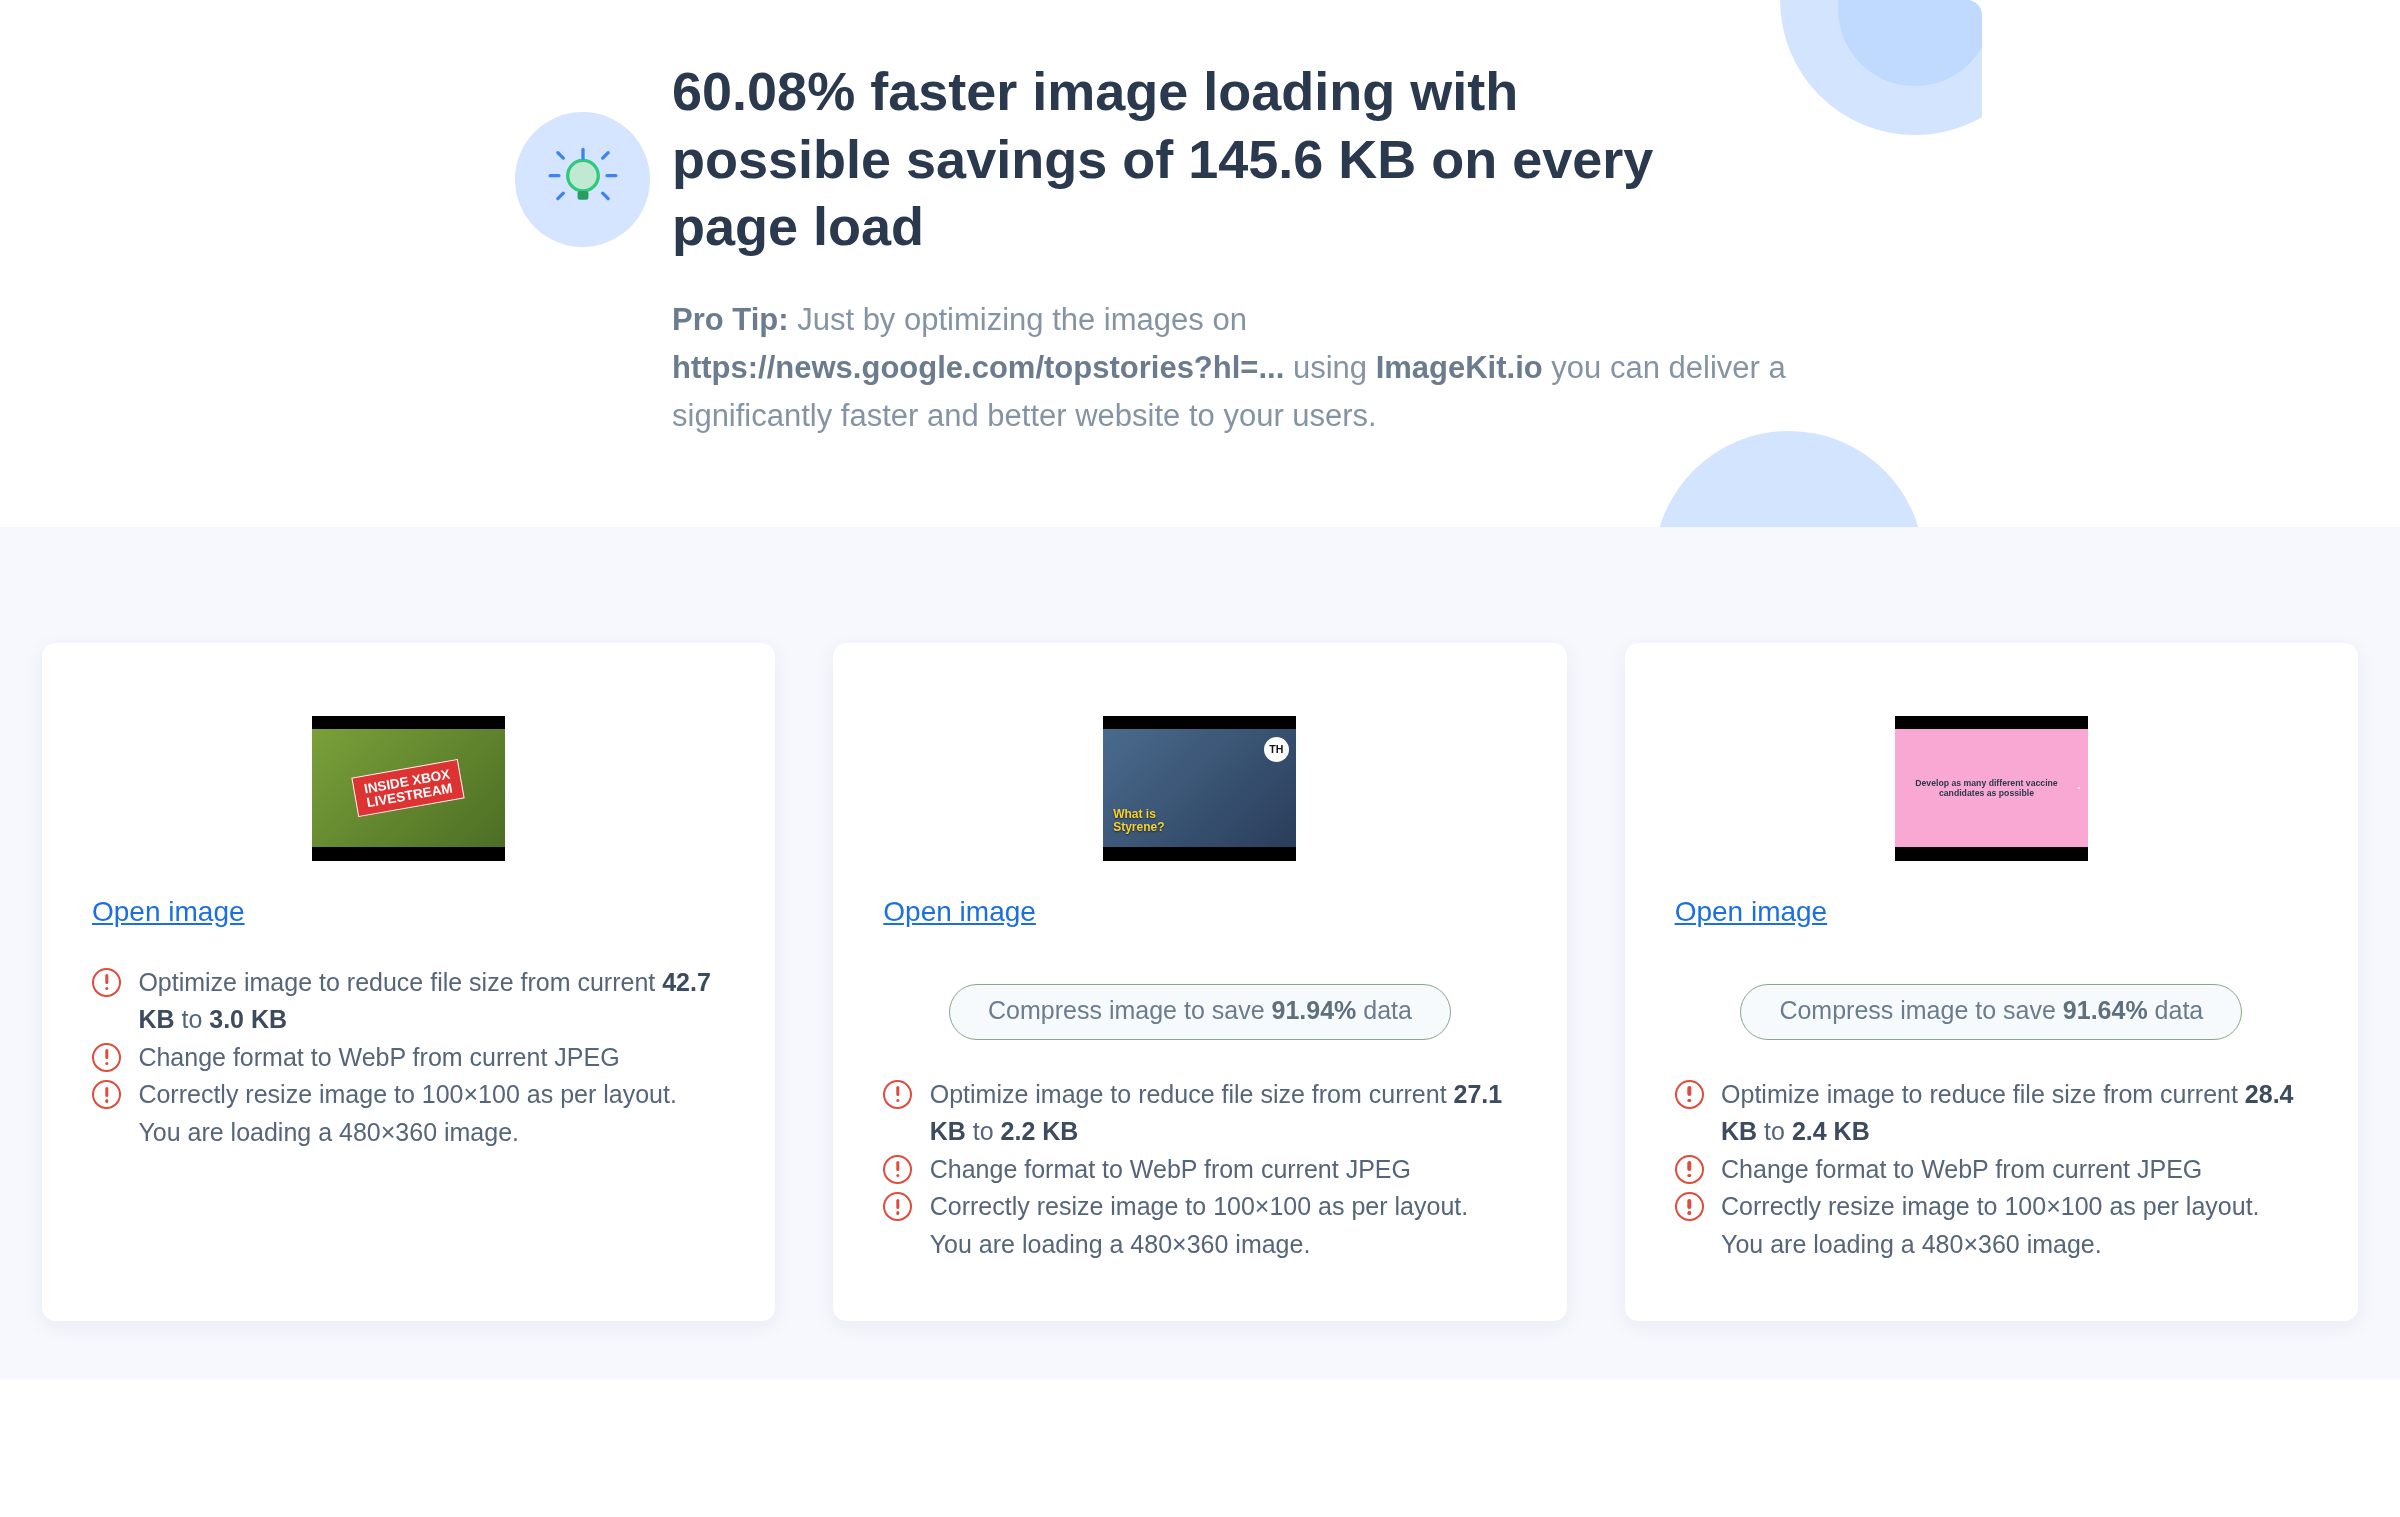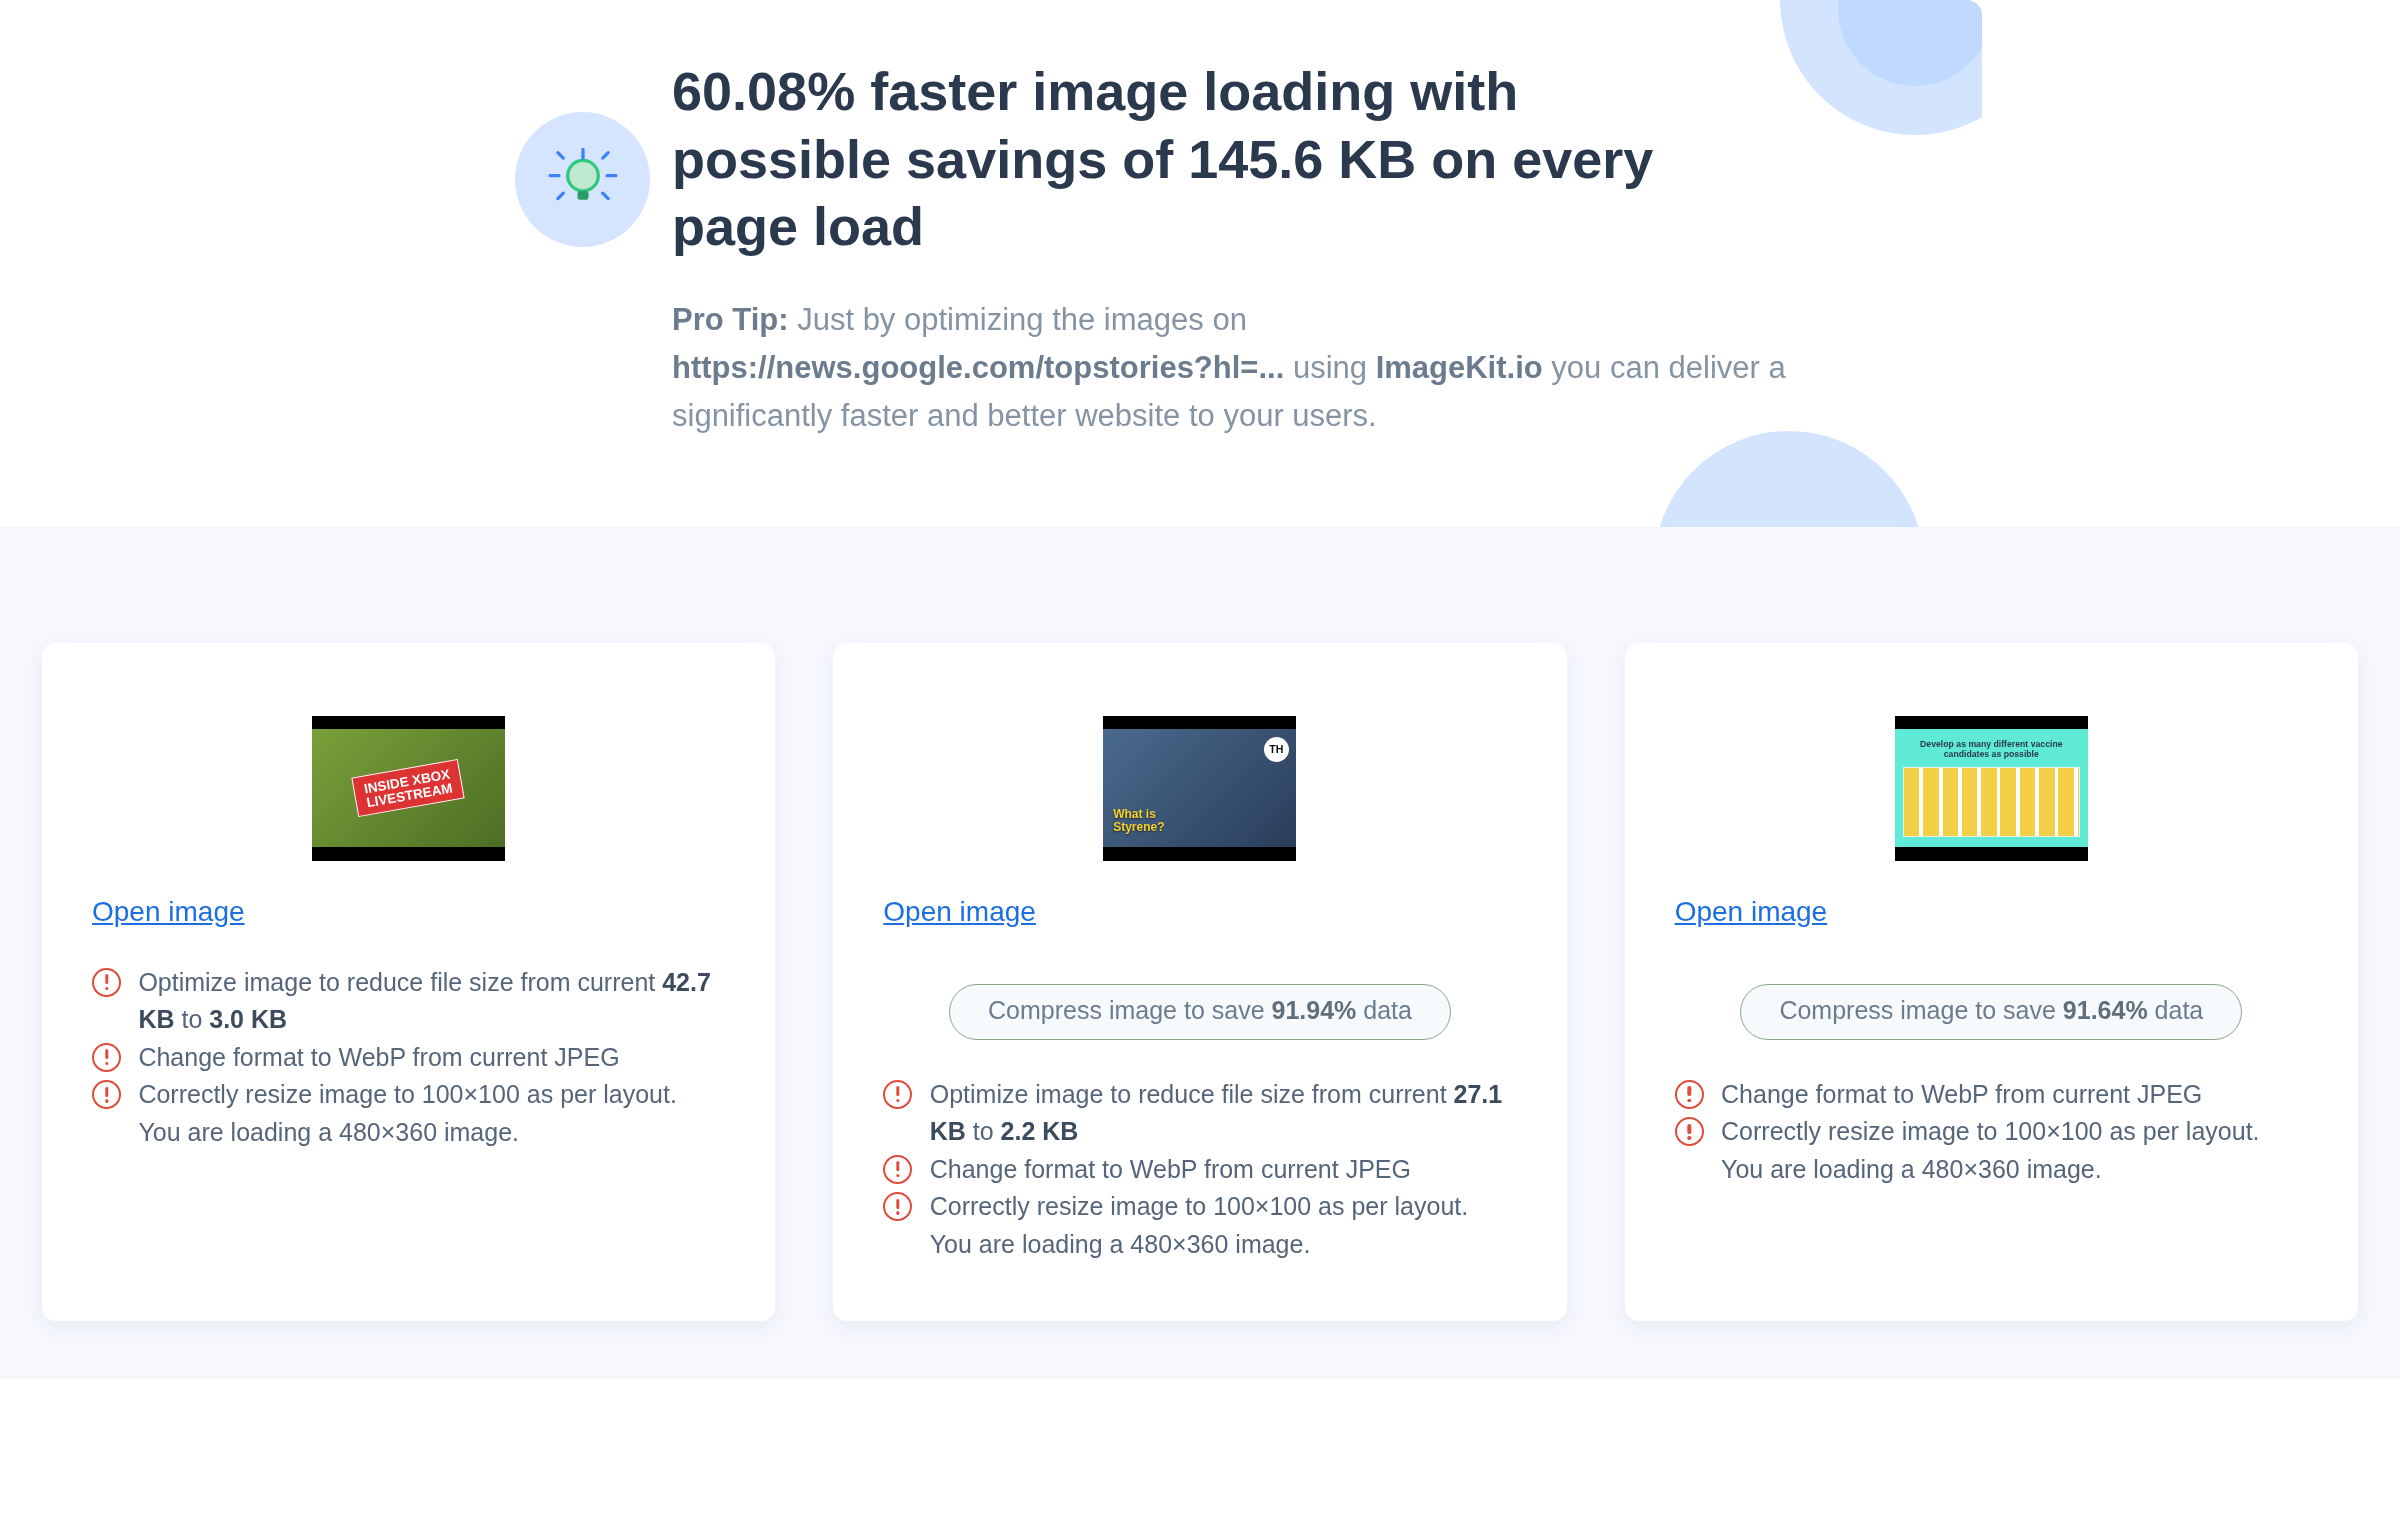--- a/index.html
+++ b/index.html
@@ -109,21 +109,21 @@
     position:absolute;left:9.7px;bottom:13.5px;
     color:#f6d22a;font-weight:800;font-size:12px;line-height:1.05;
     text-shadow:0 1px 1.9px rgba(0,0,0,.6);
   }
   .thumb.v2 .logo{
     position:absolute;top:7.7px;right:7.7px;width:25px;height:25px;
     border-radius:50%;background:#fff;color:#111;display:flex;
     align-items:center;justify-content:center;font-size:10.6px;font-weight:800;
   }
   .thumb.v3 .body{
-    background:#5eead4;flex-direction:column;gap:7.7px;padding:9.7px 7.7px;
+    background:#f9a8d4;flex-direction:row;gap:7.7px;padding:9.7px 7.7px;
   }
   .thumb.v3 .title{font-size:8.7px;color:#2a394d;font-weight:700;text-align:center;}
   .thumb.v3 .grid{
     flex:1;width:100%;
     background:
       repeating-linear-gradient(90deg,#f2cf45 0 15.4px,#fff 15.4px 19.3px),
       repeating-linear-gradient(0deg,#fff 0 9.7px,#f2cf45 9.7px 19.3px);
     border:1px solid #eee;
   }
 
@@ -276,20 +276,24 @@
           <div class="bar"></div>
         </div>
       </div>
       <a class="open-link" href="#">Open image</a>
       <div class="save-pill">
         <span>Compress image to save </span><b>91.64%</b><span> data</span>
       </div>
       <div class="issues">
         <div class="issue">
           <span class="icon"></span>
+          <p><span>Optimize image to reduce file size from current </span><b>28.4 KB</b><span> to </span><b>2.4 KB</b></p>
+        </div>
+        <div class="issue">
+          <span class="icon"></span>
           <p>Change format to WebP from current JPEG</p>
         </div>
         <div class="issue">
           <span class="icon"></span>
           <p>Correctly resize image to 100×100 as per layout. You are loading a 480×360 image.</p>
         </div>
       </div>
     </div>
 
   </div>

